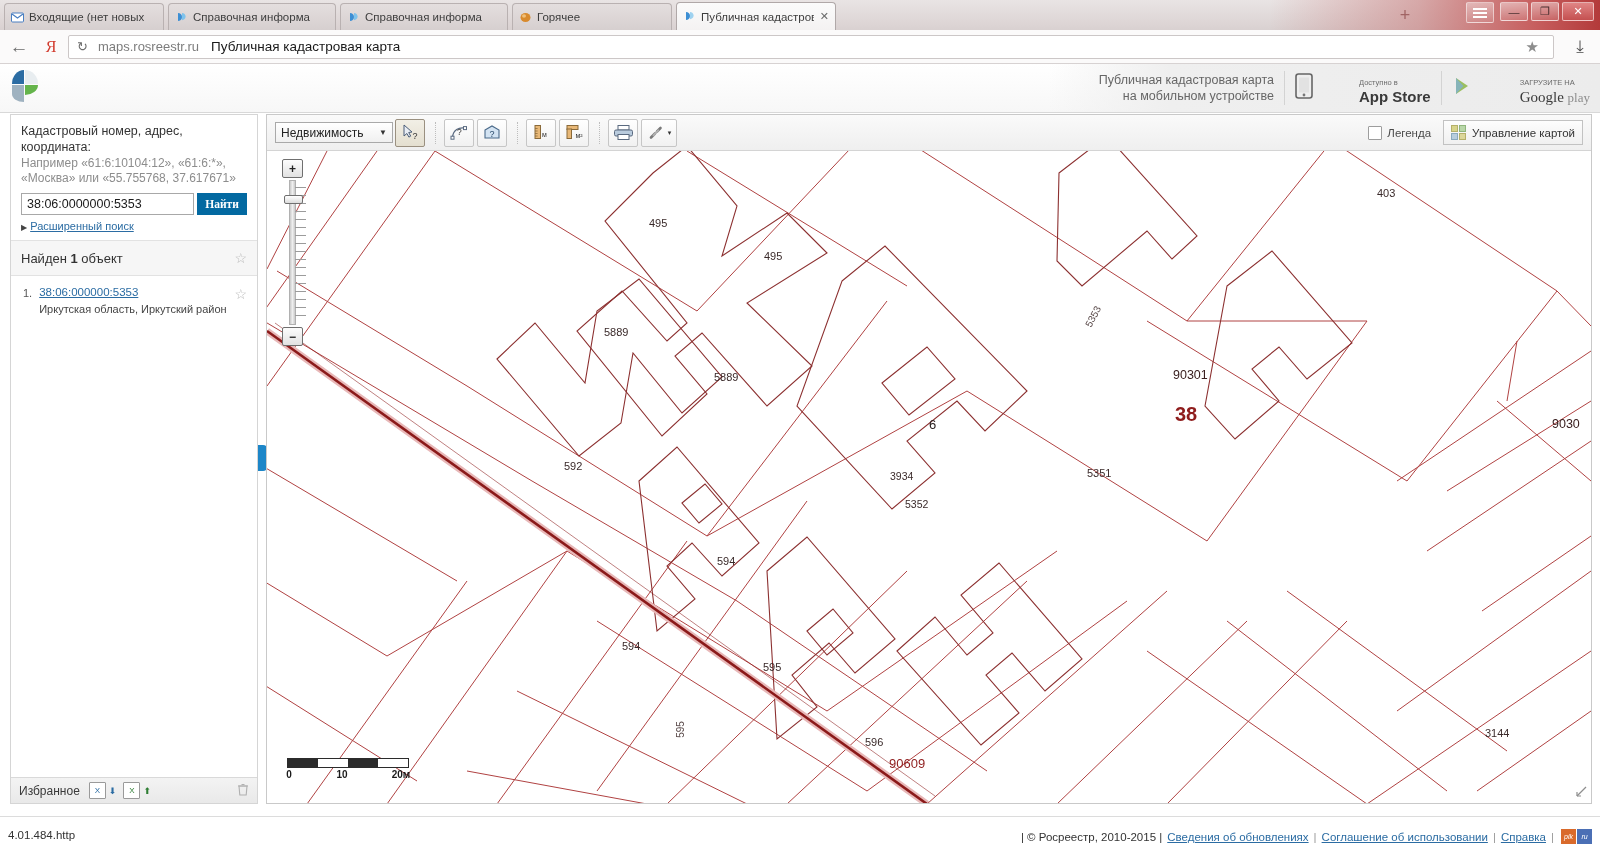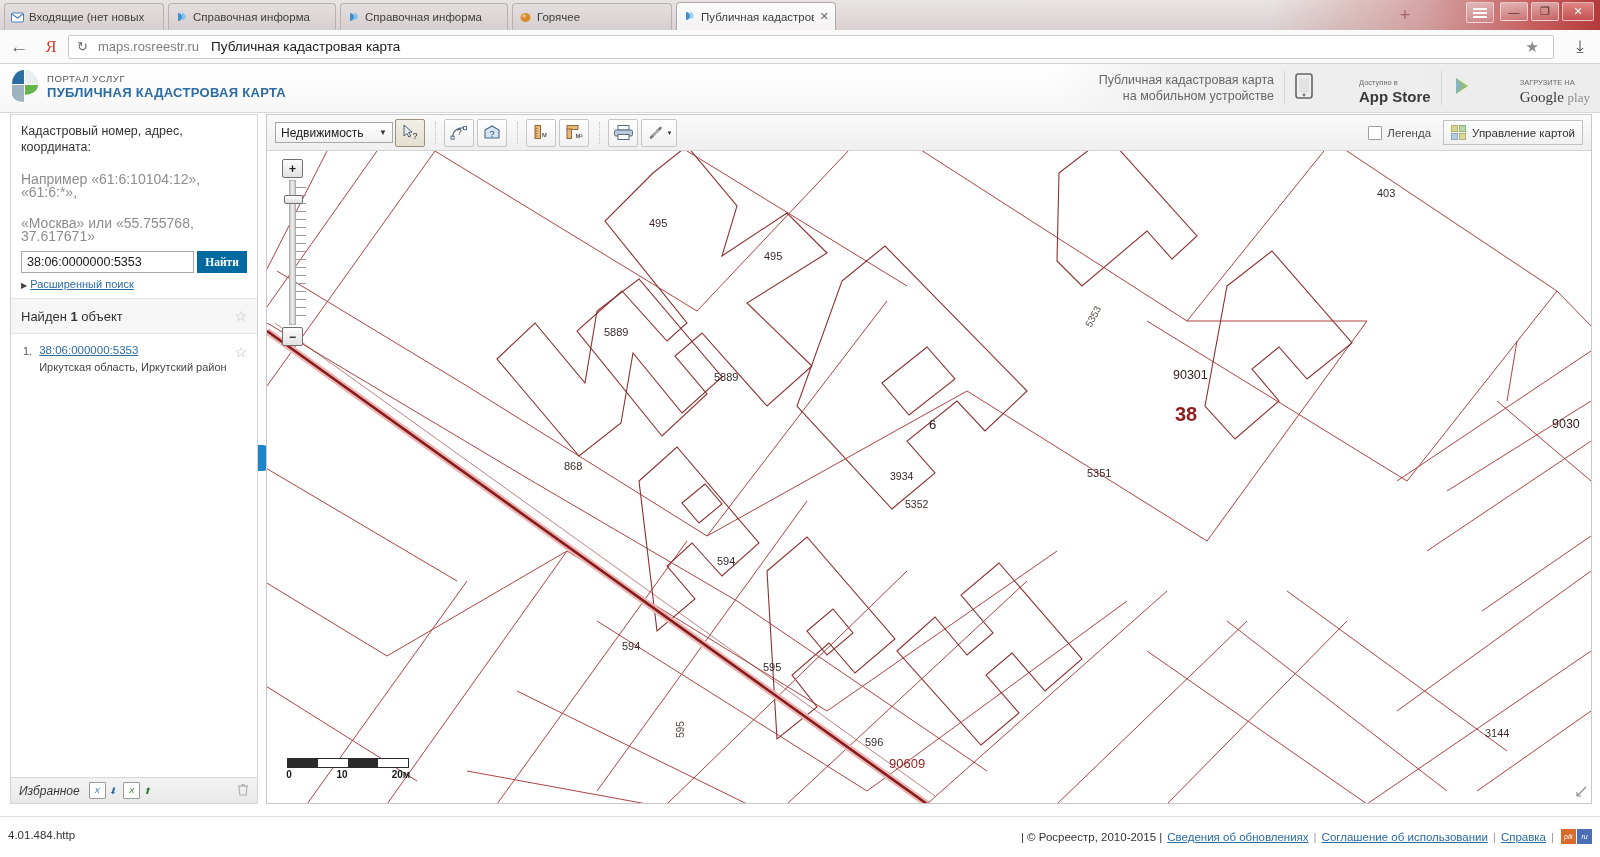--- a/index.html
+++ b/index.html
@@ -81,42 +81,42 @@
   .store-ico{margin-right:6px;}
   .store-l1{font-size:7.5px;color:#6a6a6a;line-height:9px;}
   .store-l2{font-size:15px;color:#3a3a3a;font-weight:bold;line-height:16px;}
   .store-l2.gp{font-weight:normal;font-family:"Liberation Serif",serif;}
 
   
   .sidebar{position:absolute;left:10px;top:114px;width:248px;height:690px;
      background:#fff;border:1px solid #d5d5d5;box-sizing:border-box;}
   .search-block{padding:8px 10px 8px 10px;border-bottom:1px solid #e2e2e2;}
   .s-title{font-size:12.5px;color:#333;line-height:16px;}
-  .s-hint{font-size:14px;color:#8d8d8d;line-height:13px;margin-top:18px;}
+  .s-hint{font-size:12px;color:#8d8d8d;line-height:13px;margin-top:2px;}
   .s-row{display:flex;margin-top:8px;}
   .s-input{flex:1;height:22px;border:1px solid #a8a8a8;box-sizing:border-box;padding:0 5px;
      font-size:12.5px;color:#1a1a1a;font-family:"Liberation Sans",sans-serif;background:#fff;}
   .s-btn{width:50px;height:22px;margin-left:3px;background:#0369a1;color:#fff;border:none;
      font-size:11.5px;font-weight:bold;font-family:Liberation Serif, serif;cursor:pointer;}
   .s-adv{margin-top:5px;font-size:11px;color:#2b6ca3;}
   .s-adv .tri{font-size:8px;color:#444;margin-right:3px;}
   .s-adv span.lnk{text-decoration:underline;}
   .found-row{display:flex;align-items:center;justify-content:space-between;
      padding:9px 10px;background:#f6f6f6;border-bottom:1px solid #e2e2e2;}
   .found-txt{font-size:13px;color:#333;}
   .found-txt b{font-weight:bold;}
   .star-ico{color:#b9b9b9;font-size:14px;}
   .res-item{display:flex;padding:10px 10px 8px 12px;}
   .res-num{font-size:11px;color:#555;margin-right:7px;padding-top:1px;}
   .res-body{flex:1;}
   .res-link{font-size:11.5px;color:#2b6ca3;text-decoration:underline;}
   .res-addr{font-size:11px;color:#444;margin-top:5px;}
   .fav-bar{position:absolute;left:0;bottom:0;width:100%;height:26px;
      background:linear-gradient(to bottom,#f3f3f3,#e9e9e9);border-top:1px solid #d9d9d9;
-     display:flex;align-items:center;padding:0 8px;box-sizing:border-box;font-style:italic;}
+     display:flex;align-items:center;padding:0 8px;box-sizing:border-box;}
   .fav-lbl{font-size:12px;color:#3a3a3a;margin-right:9px;}
   .xls{width:15px;height:15px;border:1px solid #9a9a9a;border-radius:1px;background:#fff;
        font-size:8px;color:#2b6ca3;display:flex;align-items:center;justify-content:center;margin-right:3px;position:relative;}
   .xls.g{color:#2d7d32;}
   .arrw{font-size:9px;color:#2b6ca3;margin-right:7px;}
   .arrw.g{color:#2d7d32;}
   .trash{margin-left:auto;color:#b0b0b0;font-size:12px;}
 
   
   .map-panel{position:absolute;left:266px;top:114px;width:1326px;height:690px;
@@ -265,24 +265,20 @@
   </div>
 
   <div class="site-header">
     <div class="logo-wrap">
       <div class="logo-mark">
         <span class="q1"></span>
           <span class="q2"></span>
           <span class="q3"></span>
           <span class="q4"></span>
       </div>
-      <div class="logo-text">
-        <div class="l1">ПОРТАЛ УСЛУГ</div>
-        <div class="l2">ПУБЛИЧНАЯ КАДАСТРОВАЯ КАРТА</div>
-      </div>
     </div>
     <div class="promo">
       <div class="promo-txt">
         <div>Публичная кадастровая карта</div>
         <div>на мобильном устройстве</div>
       </div>
       <div class="store-btn">
         <span class="store-ico">
           <svg width="18" height="26" viewBox="0 0 18 26">
               <rect x="1" y="1" width="16" height="24" rx="2.5" fill="none" stroke="#666" stroke-width="1.6"></rect>
@@ -524,21 +520,21 @@
       <div>
         <div style="position:absolute;left:382px;top:66px;font-size:11px;color:#3a2a2a;">495</div>
         <div style="position:absolute;left:497px;top:99px;font-size:11px;color:#3a2a2a;">495</div>
         <div style="position:absolute;left:1110px;top:36px;font-size:11px;color:#3a2a2a;">403</div>
         <div style="position:absolute;left:337px;top:175px;font-size:11px;color:#3a2a2a;">5889</div>
         <div style="position:absolute;left:447px;top:220px;font-size:11px;color:#3a2a2a;">5889</div>
         <div style="position:absolute;left:815px;top:160px;font-size:10px;color:#5a4a4a;transform:rotate(-62deg);">5353</div>
         <div style="position:absolute;left:906px;top:217px;font-size:12.5px;color:#3a2020;">90301</div>
         <div style="position:absolute;left:908px;top:252px;font-size:20px;font-weight:bold;color:#8f1d1d;">38</div>
         <div style="position:absolute;left:662px;top:266px;font-size:13px;color:#2a2020;">6</div>
-        <div style="position:absolute;left:297px;top:309px;font-size:11px;color:#3a2a2a;">868</div>
+        <div style="position:absolute;left:297px;top:309px;font-size:11px;color:#3a2a2a;">592</div>
         <div style="position:absolute;left:623px;top:319px;font-size:10.5px;color:#3a2a2a;">3934</div>
         <div style="position:absolute;left:820px;top:316px;font-size:11px;color:#3a2a2a;">5351</div>
         <div style="position:absolute;left:638px;top:347px;font-size:10.5px;color:#3a2a2a;">5352</div>
         <div style="position:absolute;left:450px;top:404px;font-size:11px;color:#3a2a2a;">594</div>
         <div style="position:absolute;left:355px;top:489px;font-size:11px;color:#3a2a2a;">594</div>
         <div style="position:absolute;left:496px;top:510px;font-size:11px;color:#3a2a2a;">595</div>
         <div style="position:absolute;left:405px;top:573px;font-size:10px;color:#5a4a4a;transform:rotate(-90deg);">595</div>
         <div style="position:absolute;left:598px;top:585px;font-size:11px;color:#3a2a2a;">596</div>
         <div style="position:absolute;left:622px;top:605px;font-size:13px;color:#8f1d1d;">90609</div>
         <div style="position:absolute;left:1218px;top:576px;font-size:11px;color:#3a2a2a;">3144</div>

